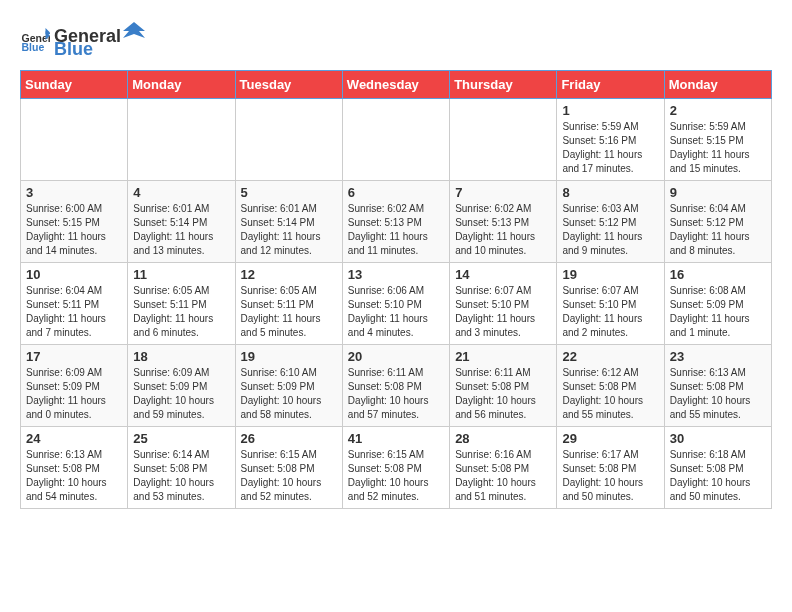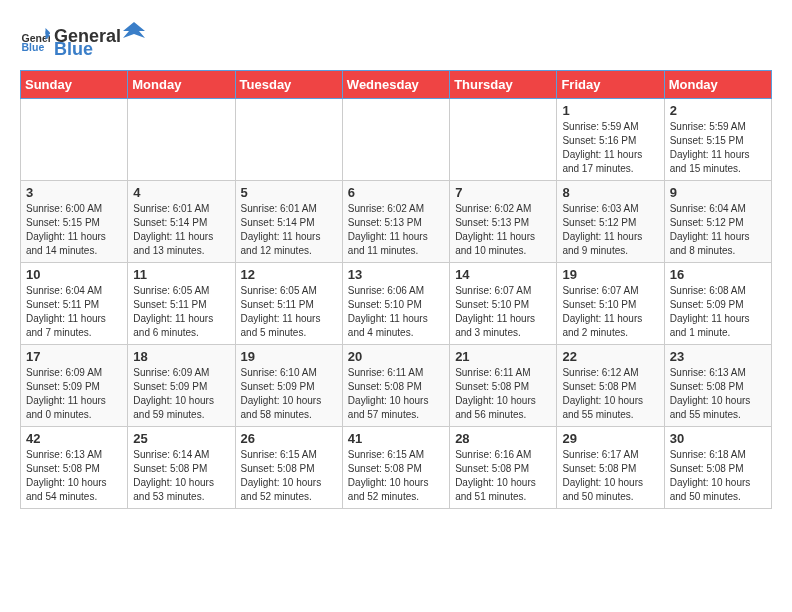--- a/index.html
+++ b/index.html
@@ -218,21 +218,21 @@
           <span class="day-number">22</span>
           <div class="day-info">Sunrise: 6:12 AM<br>Sunset: 5:08 PM<br>Daylight: 10 hours and 55 minutes.</div>
         </td>
         <td>
           <span class="day-number">23</span>
           <div class="day-info">Sunrise: 6:13 AM<br>Sunset: 5:08 PM<br>Daylight: 10 hours and 55 minutes.</div>
         </td>
       </tr>
       <tr>
         <td>
-          <span class="day-number">42</span>
+          <span class="day-number">24</span>
           <div class="day-info">Sunrise: 6:13 AM<br>Sunset: 5:08 PM<br>Daylight: 10 hours and 54 minutes.</div>
         </td>
         <td>
           <span class="day-number">25</span>
           <div class="day-info">Sunrise: 6:14 AM<br>Sunset: 5:08 PM<br>Daylight: 10 hours and 53 minutes.</div>
         </td>
         <td>
           <span class="day-number">26</span>
           <div class="day-info">Sunrise: 6:15 AM<br>Sunset: 5:08 PM<br>Daylight: 10 hours and 52 minutes.</div>
         </td>

